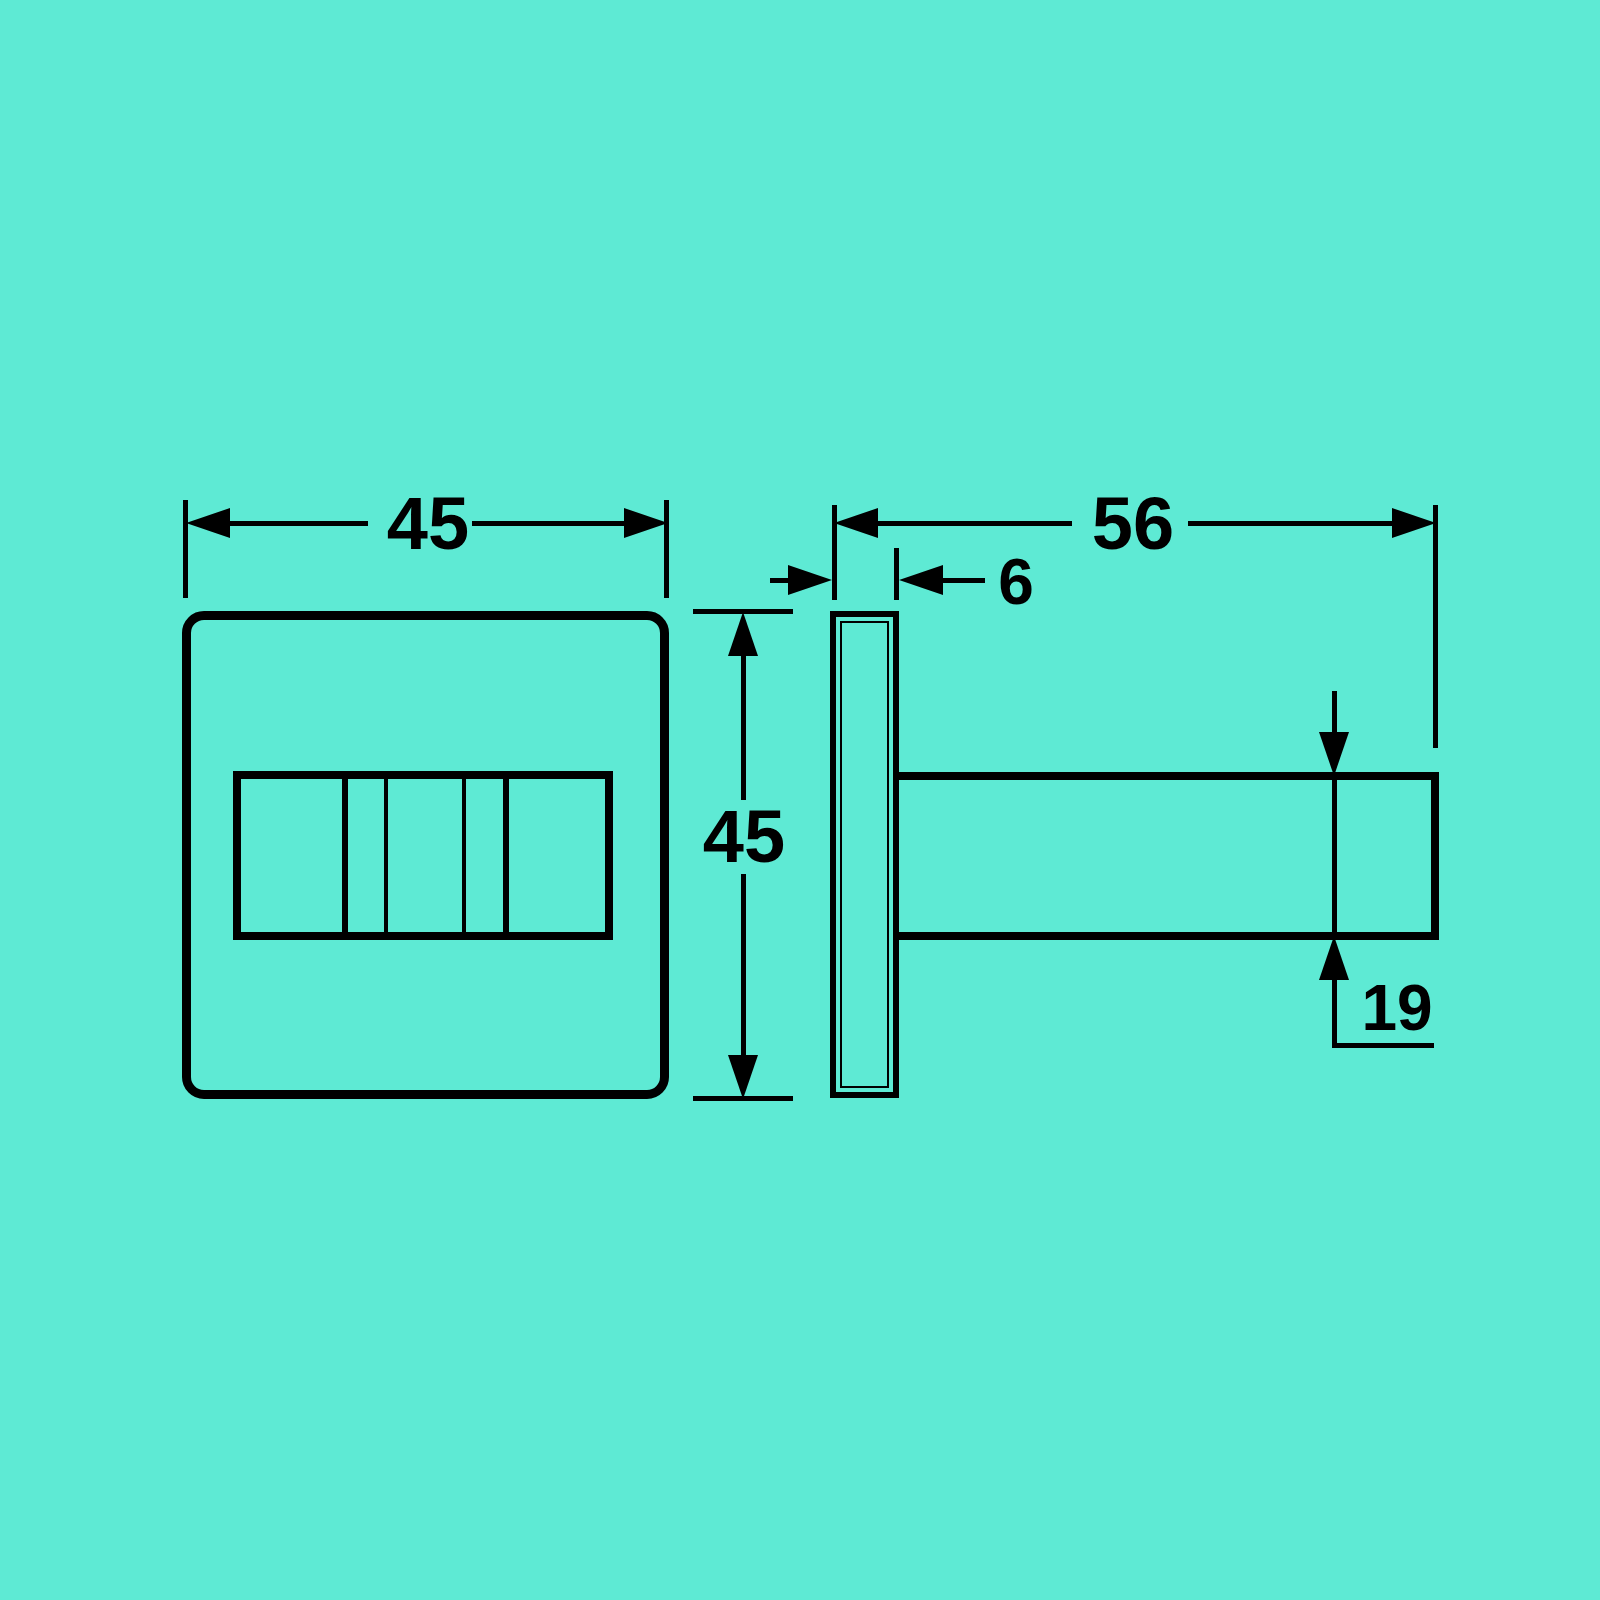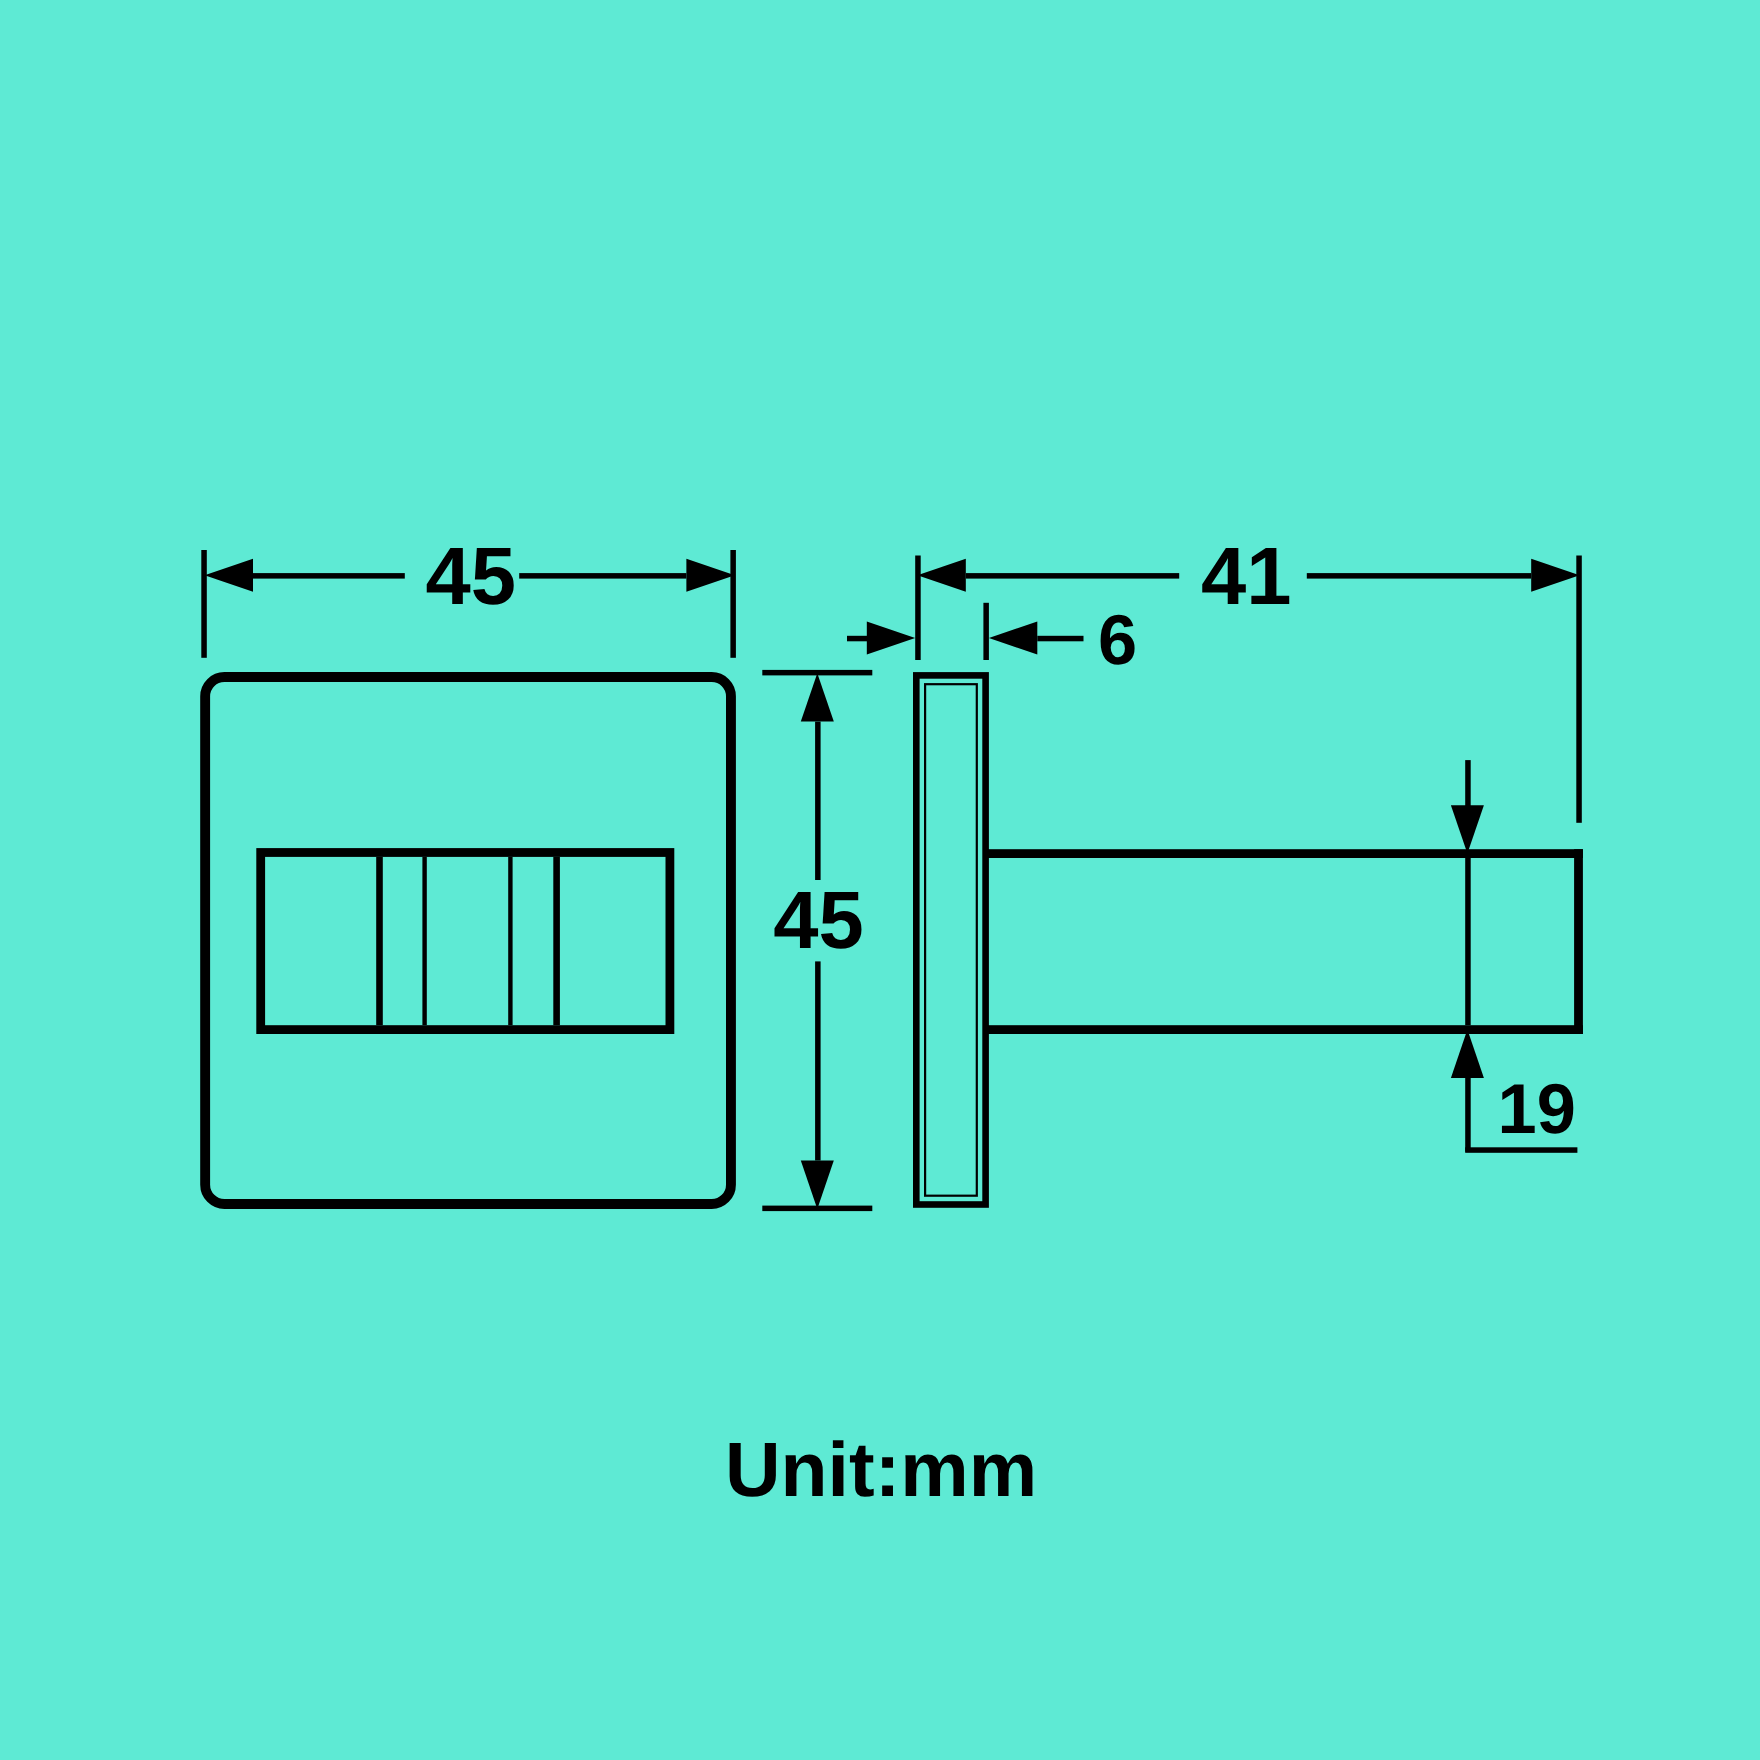--- a/index.html
+++ b/index.html
@@ -65,32 +65,31 @@
   <div class="ln" style="left:897px; top:772px; width:542px; height:8px;"></div>
   <div class="ln" style="left:897px; top:932px; width:542px; height:8px;"></div>
   <div class="ln" style="left:1431px; top:772px; width:8px; height:168px;"></div>
 
   <div class="ln" style="left:832px;  top:505px; width:5px; height:95px;"></div>
   <div class="ln" style="left:1433px; top:505px; width:5px; height:243px;"></div>
   <div class="ln" style="left:878px;  top:521px; width:194px; height:5px;"></div>
   <div class="ln" style="left:1188px; top:521px; width:204px; height:5px;"></div>
   <div class="arr arr-left" style="left:834px;  top:508px;"></div>
   <div class="arr arr-right" style="left:1392px; top:508px;"></div>
-  <div class="txt dim-big" style="left:1133px; top:524px;">41</div>
+  <div class="txt dim-big" style="left:1133px; top:524px;">56</div>
 
   <div class="ln" style="left:894px; top:548px; width:5px; height:52px;"></div>
   <div class="ln" style="left:770px; top:578px; width:20px; height:5px;"></div>
   <div class="arr arr-right" style="left:788px; top:565px;"></div>
   <div class="arr arr-left" style="left:899px; top:565px;"></div>
   <div class="ln" style="left:943px; top:578px; width:42px; height:5px;"></div>
   <div class="txt dim-sm" style="left:1016px; top:582px;">6</div>
 
   <div class="ln" style="left:1332px; top:691px; width:5px; height:42px;"></div>
   <div class="arr arr-down" style="left:1319px; top:732px;"></div>
   <div class="ln" style="left:1332px; top:780px; width:5px; height:152px;"></div>
   <div class="arr arr-up" style="left:1319px; top:936px;"></div>
   <div class="ln" style="left:1332px; top:980px; width:5px; height:67px;"></div>
   <div class="ln" style="left:1332px; top:1043px; width:102px; height:5px;"></div>
   <div class="txt dim-sm" style="left:1397px; top:1008px;">19</div>
 
-  <div class="txt unit" style="left:801px; top:1336px;">Unit:mm</div>
 
 </div>
 
 </body></html>

